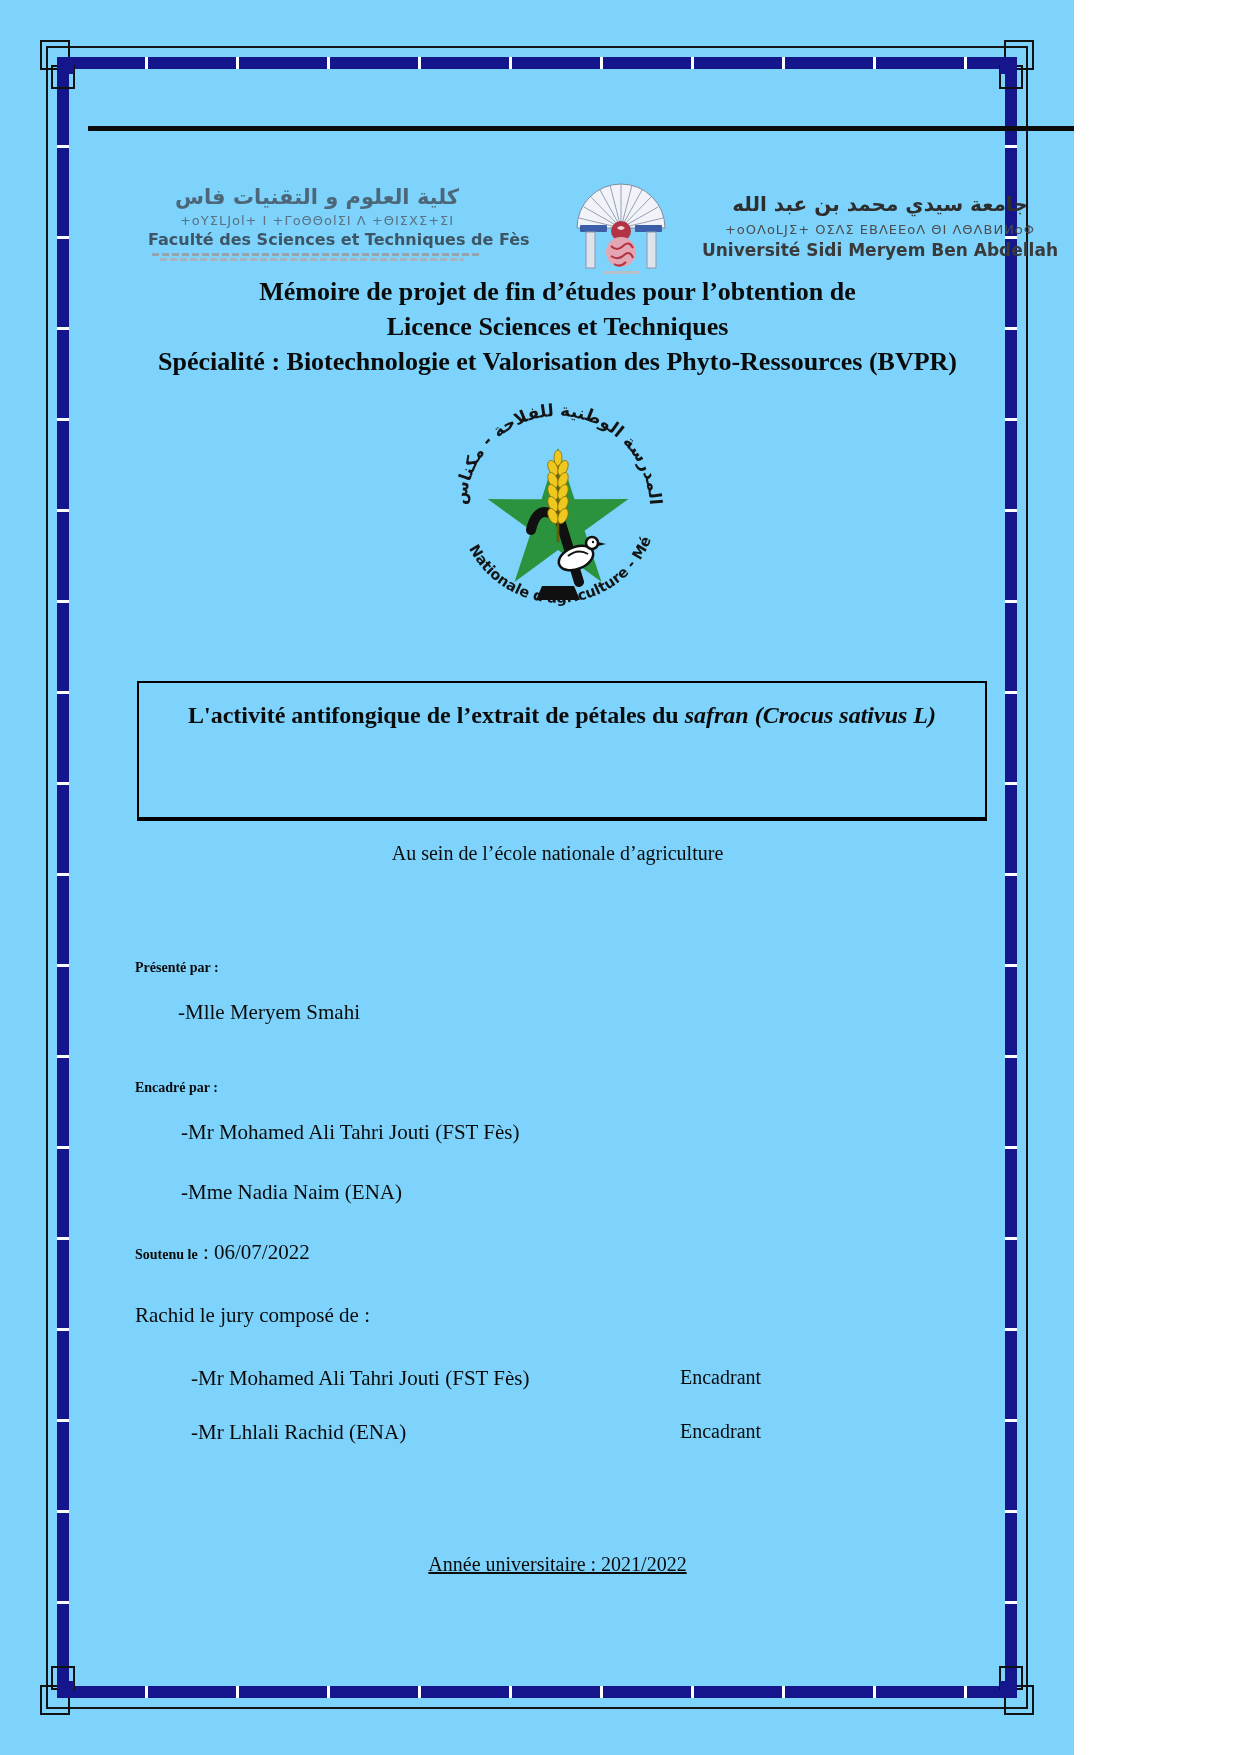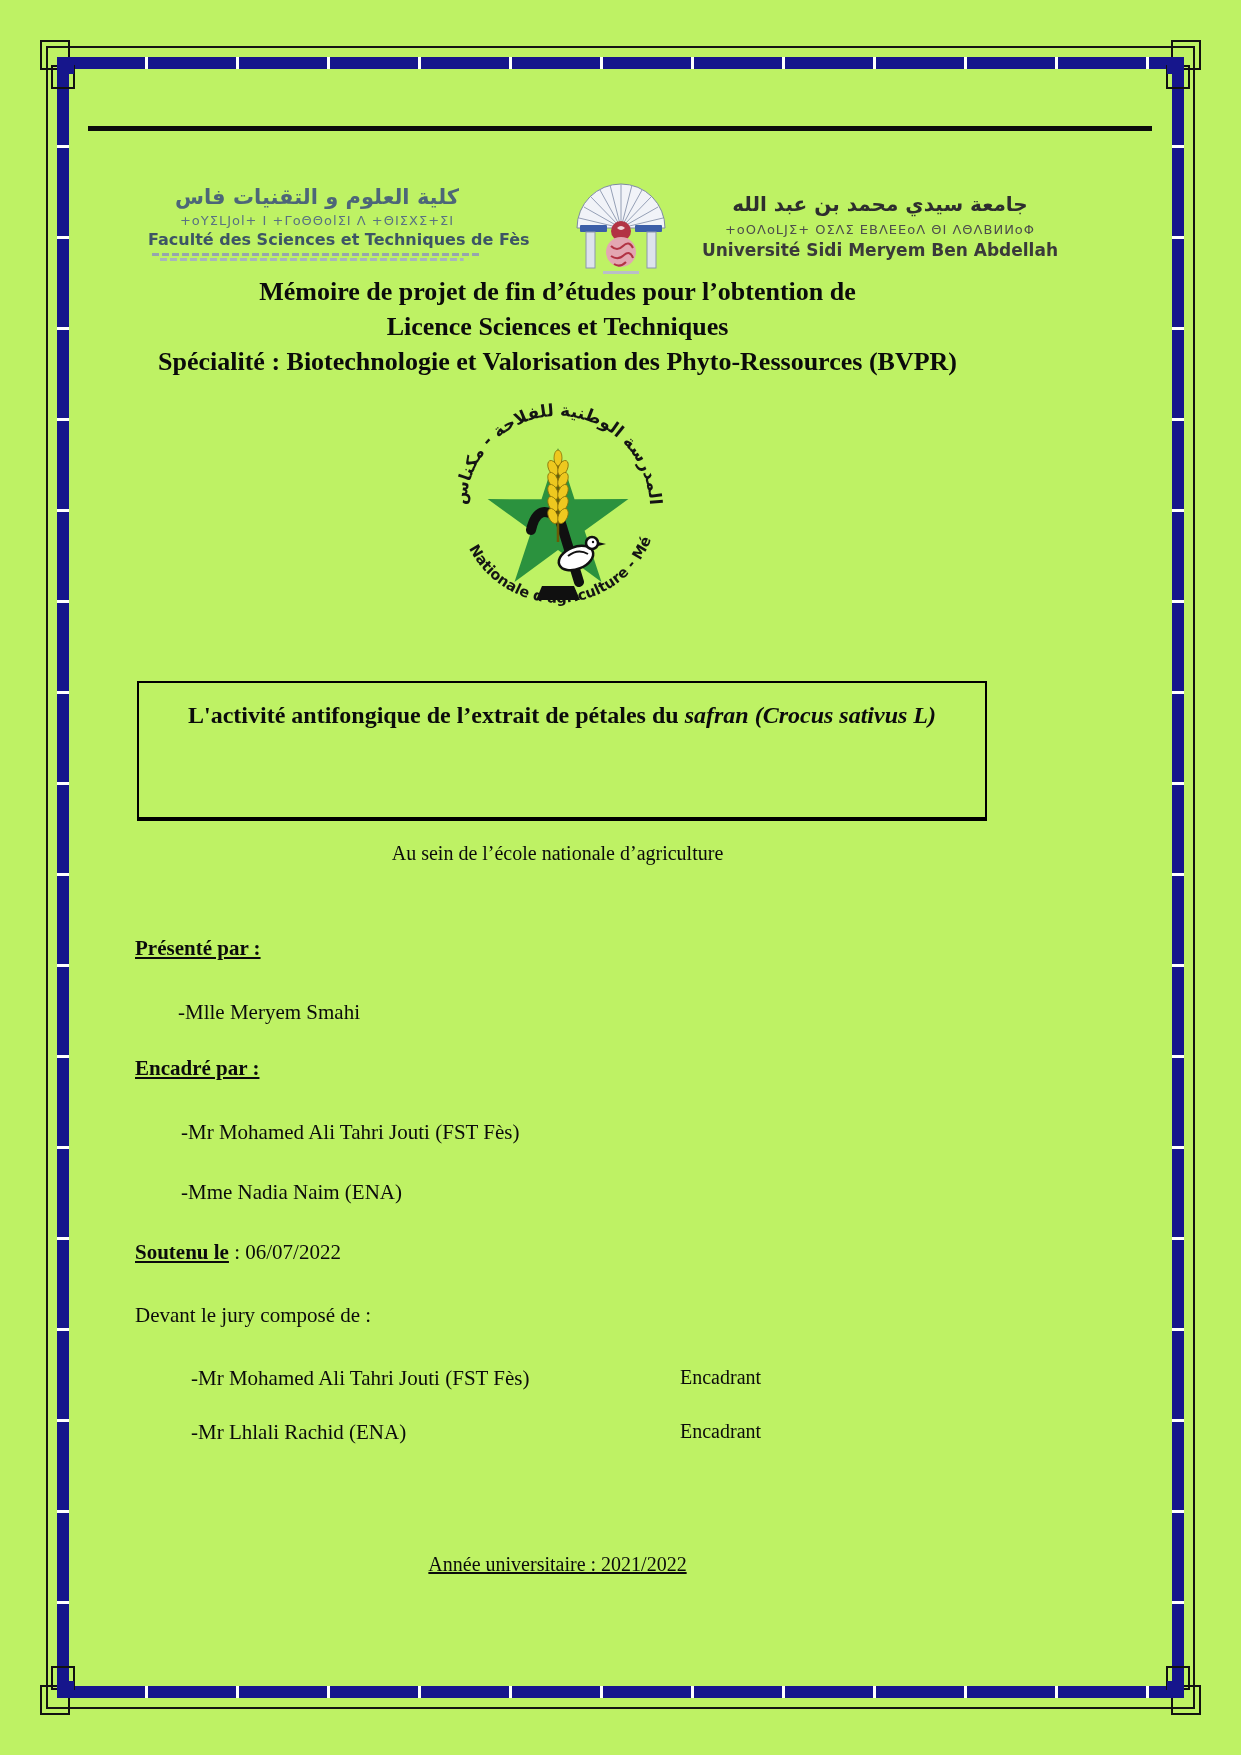--- a/index.html
+++ b/index.html
@@ -1,16 +1,16 @@
 <!DOCTYPE html>
 <html><head>
 <meta charset="utf-8">
 <style>
   html,body{margin:0;padding:0;background:#ffffff;}
-  .page{position:relative;width:1241px;height:1755px;background:#bef264;overflow:hidden;
+  .page{position:relative;width:1074px;height:1755px;background:#7dd3fc;overflow:hidden;
         font-family:"Liberation Serif","DejaVu Serif",serif;color:#0b0b0b;}
 
   
   .thin-frame{position:absolute;left:46px;top:46px;right:46px;bottom:46px;
               border:2px solid #141414;pointer-events:none;}
   .band{position:absolute;pointer-events:none;}
   .band.top{left:57px;right:57px;top:57px;height:12px;
             background:repeating-linear-gradient(90deg,#16168c 0 88px,#ffffff 88px 91px);}
   .band.bottom{left:57px;right:57px;bottom:57px;height:12px;
             background:repeating-linear-gradient(90deg,#16168c 0 88px,#ffffff 88px 91px);}
@@ -54,21 +54,21 @@
 
   
   .title-box{position:absolute;left:137px;top:681px;width:846px;height:124px;
              border:2px solid #000;border-bottom-width:4px;text-align:center;
              padding-top:10px;box-sizing:content-box;}
   .title-box .t{font-weight:bold;font-size:24px;line-height:44px;}
   .subtitle{top:842px;font-size:20px;}
 
   
   .abs{position:absolute;}
-  .lbl{font-weight:bold;font-size:21px;text-decoration:underline;}
+  .lbl{font-weight:bold;font-size:14px;margin-top:24px;}
   .plain{font-size:21px;}
   .jury-row{position:absolute;left:135px;width:860px;height:26px;}
   .jury-row .nm{position:absolute;left:56px;font-size:21px;white-space:nowrap;}
   .jury-row .rl{position:absolute;left:545px;font-size:20px;white-space:nowrap;}
   .annee{top:1553px;font-size:20px;}
   .annee span{text-decoration:underline;}
 </style>
 </head>
 <body>
 
@@ -198,21 +198,21 @@
 
   <div class="abs lbl" style="left:135px;top:936px">Présenté par :</div>
   <div class="abs plain" style="left:178px;top:1000px">-Mlle Meryem Smahi</div>
 
   <div class="abs lbl" style="left:135px;top:1056px">Encadré par :</div>
   <div class="abs plain" style="left:181px;top:1120px">-Mr Mohamed Ali Tahri Jouti (FST Fès)</div>
   <div class="abs plain" style="left:181px;top:1180px">-Mme Nadia Naim (ENA)</div>
 
   <div class="abs plain" style="left:135px;top:1240px"><span class="lbl">Soutenu le</span><span> : 06/07/2022</span></div>
 
-  <div class="abs plain" style="left:135px;top:1303px">Devant le jury composé de :</div>
+  <div class="abs plain" style="left:135px;top:1303px">Rachid le jury composé de :</div>
   <div class="jury-row" style="top:1366px">
     <span class="nm">-Mr Mohamed Ali Tahri Jouti (FST Fès)</span>
     <span class="rl">Encadrant</span>
   </div>
   <div class="jury-row" style="top:1420px">
     <span class="nm">-Mr Lhlali Rachid (ENA)</span>
     <span class="rl">Encadrant</span>
   </div>
 
   <div class="centercol annee"><span>Année universitaire : 2021/2022</span></div>

